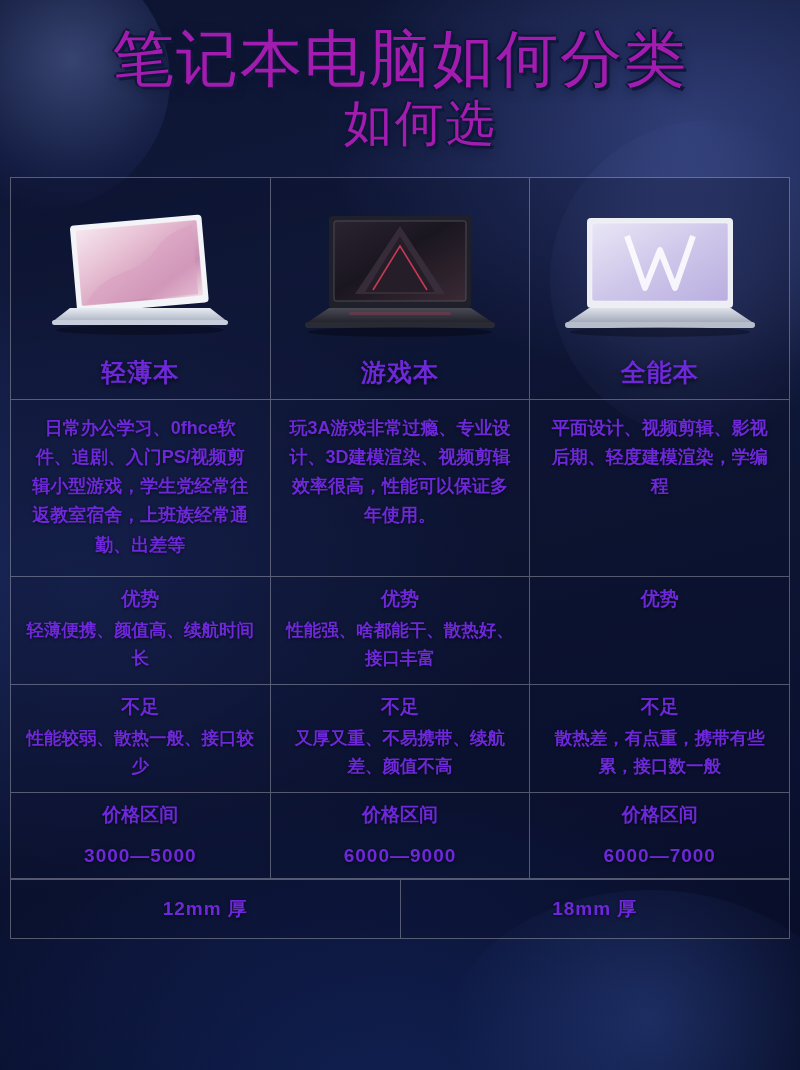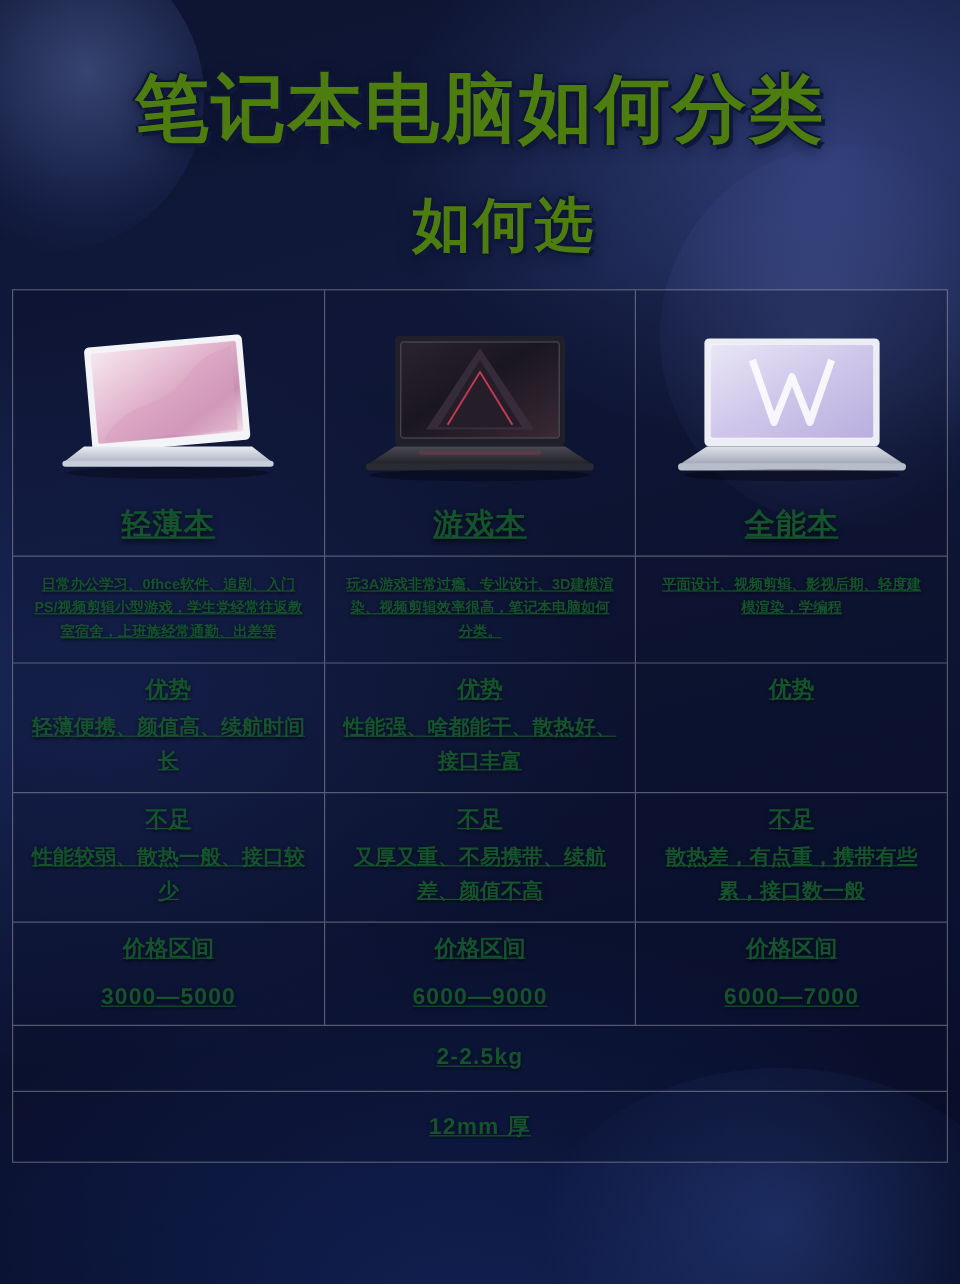--- a/index.html
+++ b/index.html
@@ -41,54 +41,52 @@
   }
 
   
   .title-wrap {
     position: relative;
     padding: 22px 0 10px;
     text-align: center;
   }
   .title-line {
     font-family: "DejaVu Sans", "Liberation Sans", sans-serif;
-    font-weight: 700;
+    font-weight: 400;
     font-size: 62px;
     line-height: 1.18;
-    color: #4d7c0f;
+    color: #a21caf;
     letter-spacing: 2px;
     text-shadow:
       0 0 2px #0a0f2a,
       3px 3px 0 #10183c,
       -2px 0 0 #10183c,
       0 -2px 0 #10183c,
       0 3px 12px rgba(10,16,44,0.9);
-    margin-top: 32px;
   }
   .title-line.second { font-size: 49px; padding-left: 40px; }
 
   
   .table {
     position: relative;
     margin: 14px 10px 0;
     border: 1px solid rgba(255,255,255,0.30);
     background: rgba(9,15,38,0.28);
   }
   .row {
     display: flex;
     border-bottom: 1px solid rgba(255,255,255,0.30);
   }
   .row:last-child { border-bottom: none; }
   .cell {
     flex: 1 1 0;
     border-right: 1px solid rgba(255,255,255,0.30);
     padding: 10px 14px;
-    color: #14532d;
+    color: #6d28d9;
     text-align: center;
-    text-decoration: underline;
   }
   .cell:last-child { border-right: none; }
 
   
   .row-product .cell { padding: 14px 10px 10px; }
   .laptop {
     height: 150px;
     display: flex;
     align-items: flex-end;
     justify-content: center;
@@ -97,21 +95,21 @@
   .prod-name {
     margin-top: 14px;
     font-size: 25px;
     font-weight: 700;
     letter-spacing: 1px;
     text-shadow: 0 2px 4px rgba(0,0,0,0.7);
   }
 
   
   .row-desc .cell {
-    font-size: 12px;
+    font-size: 18px;
     line-height: 1.62;
     padding: 14px 16px 16px;
     text-align: center;
     font-weight: 600;
     text-shadow: 0 1px 3px rgba(0,0,0,0.6);
   }
 
   
   .block-head {
     font-size: 19px;
@@ -246,21 +244,21 @@
           <rect x="8" y="120" width="190" height="6" rx="3" fill="#b7bdc9"></rect>
           <ellipse cx="103" cy="130" rx="90" ry="5" fill="#000" opacity="0.30"></ellipse>
         </svg>
       </div>
       <div class="prod-name">全能本</div>
     </div>
   </div>
 
   <div class="row row-desc">
     <div class="cell">日常办公学习、0fhce软件、追剧、入门PS/视频剪辑小型游戏，学生党经常往返教室宿舍，上班族经常通勤、出差等</div>
-    <div class="cell">玩3A游戏非常过瘾、专业设计、3D建模渲染、视频剪辑效率很高，笔记本电脑如何分类。</div>
+    <div class="cell">玩3A游戏非常过瘾、专业设计、3D建模渲染、视频剪辑效率很高，性能可以保证多年使用。</div>
     <div class="cell">平面设计、视频剪辑、影视后期、轻度建模渲染，学编程</div>
   </div>
 
   <div class="row row-pros">
     <div class="cell">
       <div class="block-head">优势</div>
       <div class="block-body">轻薄便携、颜值高、续航时间长</div>
     </div>
     <div class="cell">
       <div class="block-head">优势</div>
@@ -295,20 +293,20 @@
       <div class="price-head">价格区间</div>
       <div class="price-val">6000—9000</div>
     </div>
     <div class="cell">
       <div class="price-head">价格区间</div>
       <div class="price-val">6000—7000</div>
     </div>
   </div>
 
   <div class="row row-weight">
-    <div class="cell">2-2.5kg</div>
   </div>
 
   <div class="row row-thick">
     <div class="cell">12mm 厚</div>
+    <div class="cell">18mm 厚</div>
   </div>
 
 </div>
 
 </body></html>

